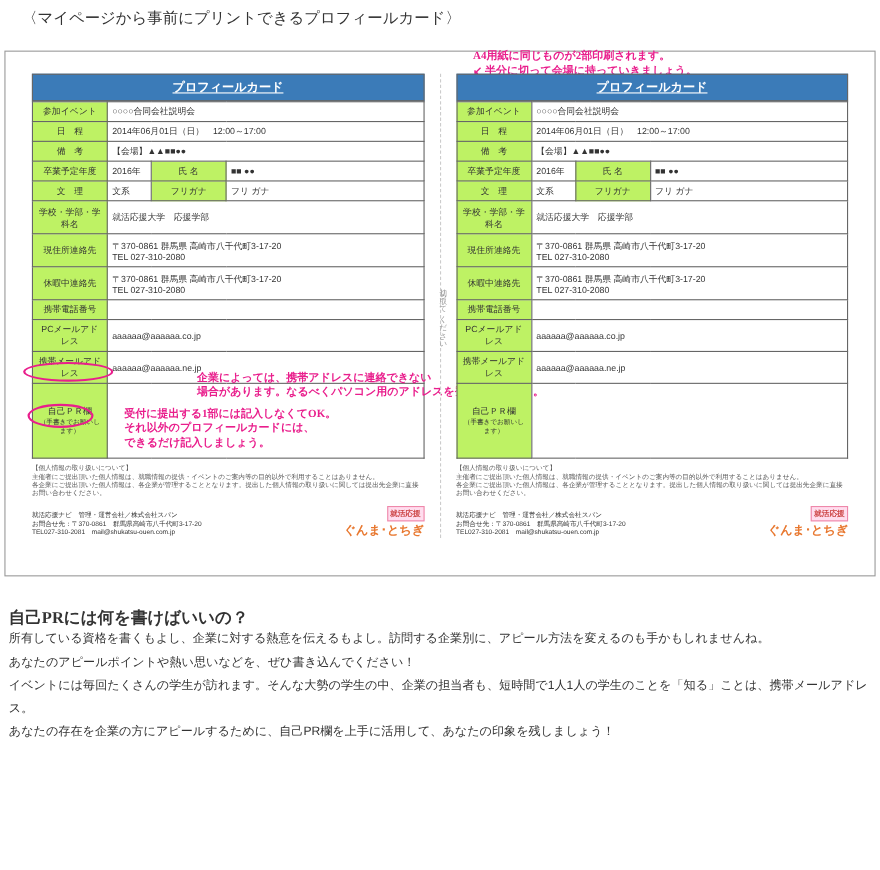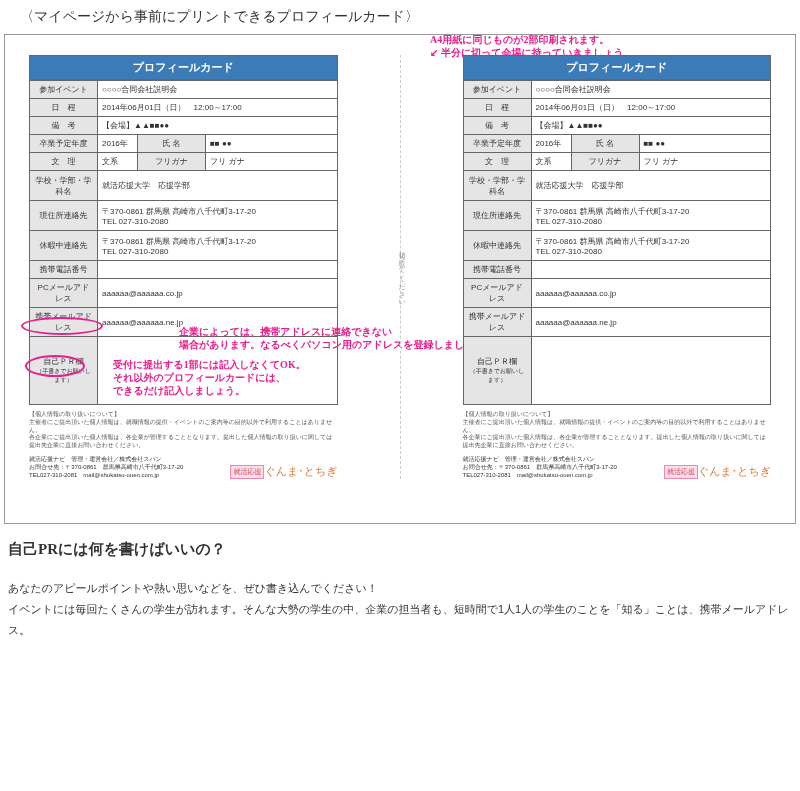--- a/index.html
+++ b/index.html
@@ -1,38 +1,38 @@
 <!DOCTYPE html>
 <html><head>
 <meta charset="utf-8">
 <style>
 * { box-sizing: border-box; margin: 0; padding: 0; }
 body { font-family: "Hiragino Kaku Gothic ProN", "Meiryo", sans-serif; background: #fff; width: 800px; font-size: 12px; color: #333; }
 .page-title { font-size: 14px; padding: 8px 20px; }
-.sheet { border: 1px solid #999; margin: 0 4px; display: flex; position: relative; padding: 20px 10px 44px; gap: 48px; }
+.sheet { border: 1px solid #999; margin: 12px 4px; display: flex; position: relative; padding: 20px 10px 34px; }
 .card-wrap { flex: 1; padding: 0 14px; position: relative; }
 .divider { width: 0; border-left: 1px dashed #ccc; position: relative; }
 .divider-label { position: absolute; writing-mode: vertical-rl; font-size: 7px; color: #999; top: 45%; left: -4px; }
 .card { width: 100%; }
-.card-header { background: #3B7BB8; color: #fff; text-align: center; padding: 4px; font-size: 11px; font-weight: bold; border: 1px solid #666; }
+.card-header { background: #3B7BB8; color: #fff; text-align: center; padding: 4px; font-size: 11px; font-weight: bold; border: 1px solid #666; text-decoration: underline; }
 table.profile { width: 100%; border-collapse: collapse; font-size: 8px; }
 table.profile th, table.profile td { border: 1px solid #666; padding: 3px 4px; vertical-align: middle; }
-table.profile th { background: #e5e5e5; font-weight: normal; text-align: center; width: 68px; }
+table.profile th { background: #bef264; font-weight: normal; text-align: center; width: 68px; }
 .row-tall td, .row-tall th { height: 30px; }
 .row-pr th { height: 68px; vertical-align: top; }
 .subnote { font-size: 6px; display: block; }
 .disclaimer { font-size: 6px; color: #555; margin-top: 6px; line-height: 1.3; }
 .footer { margin-top: 6px; display: flex; justify-content: space-between; align-items: flex-end; font-size: 6px; }
 .footer-left { line-height: 1.3; }
-.logo { color: #e8772e; font-size: 11px; font-weight: normal; display: flex; flex-direction: row; align-items: flex-end; }
+.logo { color: #e8772e; font-size: 11px; font-weight: bold; display: flex; flex-direction: column; align-items: flex-end; }
 .logo-top { font-size: 7px; background: #fde; border: 1px solid #e8a; padding: 1px 2px; color: #c44; }
 .annot { position: absolute; color: #e91e8c; font-size: 10px; font-weight: bold; line-height: 1.3; font-family: "Comic Sans MS", cursive; pointer-events: none; }
 .circle-mark { position: absolute; border: 2px solid #e91e8c; border-radius: 50%; pointer-events: none; }
 .bottom-section { padding: 16px 8px; }
-.bottom-title { font-size: 15px; font-weight: bold; margin-bottom: 19px; font-family: "Comic Sans MS", cursive; }
+.bottom-title { font-size: 15px; font-weight: bold; margin-bottom: 0; font-family: "Comic Sans MS", cursive; }
 .bottom-text { font-size: 11px; line-height: 1.9; }
 </style>
 </head>
 <body>
 
 <div class="page-title">〈マイページから事前にプリントできるプロフィールカード〉</div>
 
 <div class="sheet">
   <div class="annot" style="top:-2px; left:425px; white-space:pre;">A4用紙に同じものが2部印刷されます。
 ↙ 半分に切って会場に持っていきましょう。</div>
@@ -188,16 +188,18 @@
           <span class="logo-top">就活応援</span>
           <span>ぐんま･とちぎ</span>
         </div>
     </div>
   </div>
 </div>
 
 <div class="bottom-section">
   <div class="bottom-title">自己PRには何を書けばいいの？</div>
   <div class="bottom-text">
+    <div>所有している資格を書くもよし、企業に対する熱意を伝えるもよし。訪問する企業別に、アピール方法を変えるのも手かもしれませんね。</div>
     <div>あなたのアピールポイントや熱い思いなどを、ぜひ書き込んでください！</div>
     <div>イベントには毎回たくさんの学生が訪れます。そんな大勢の学生の中、企業の担当者も、短時間で1人1人の学生のことを「知る」ことは、携帯メールアドレス。</div>
+    <div>あなたの存在を企業の方にアピールするために、自己PR欄を上手に活用して、あなたの印象を残しましょう！</div>
   </div>
 </div>
 
 </body></html>

